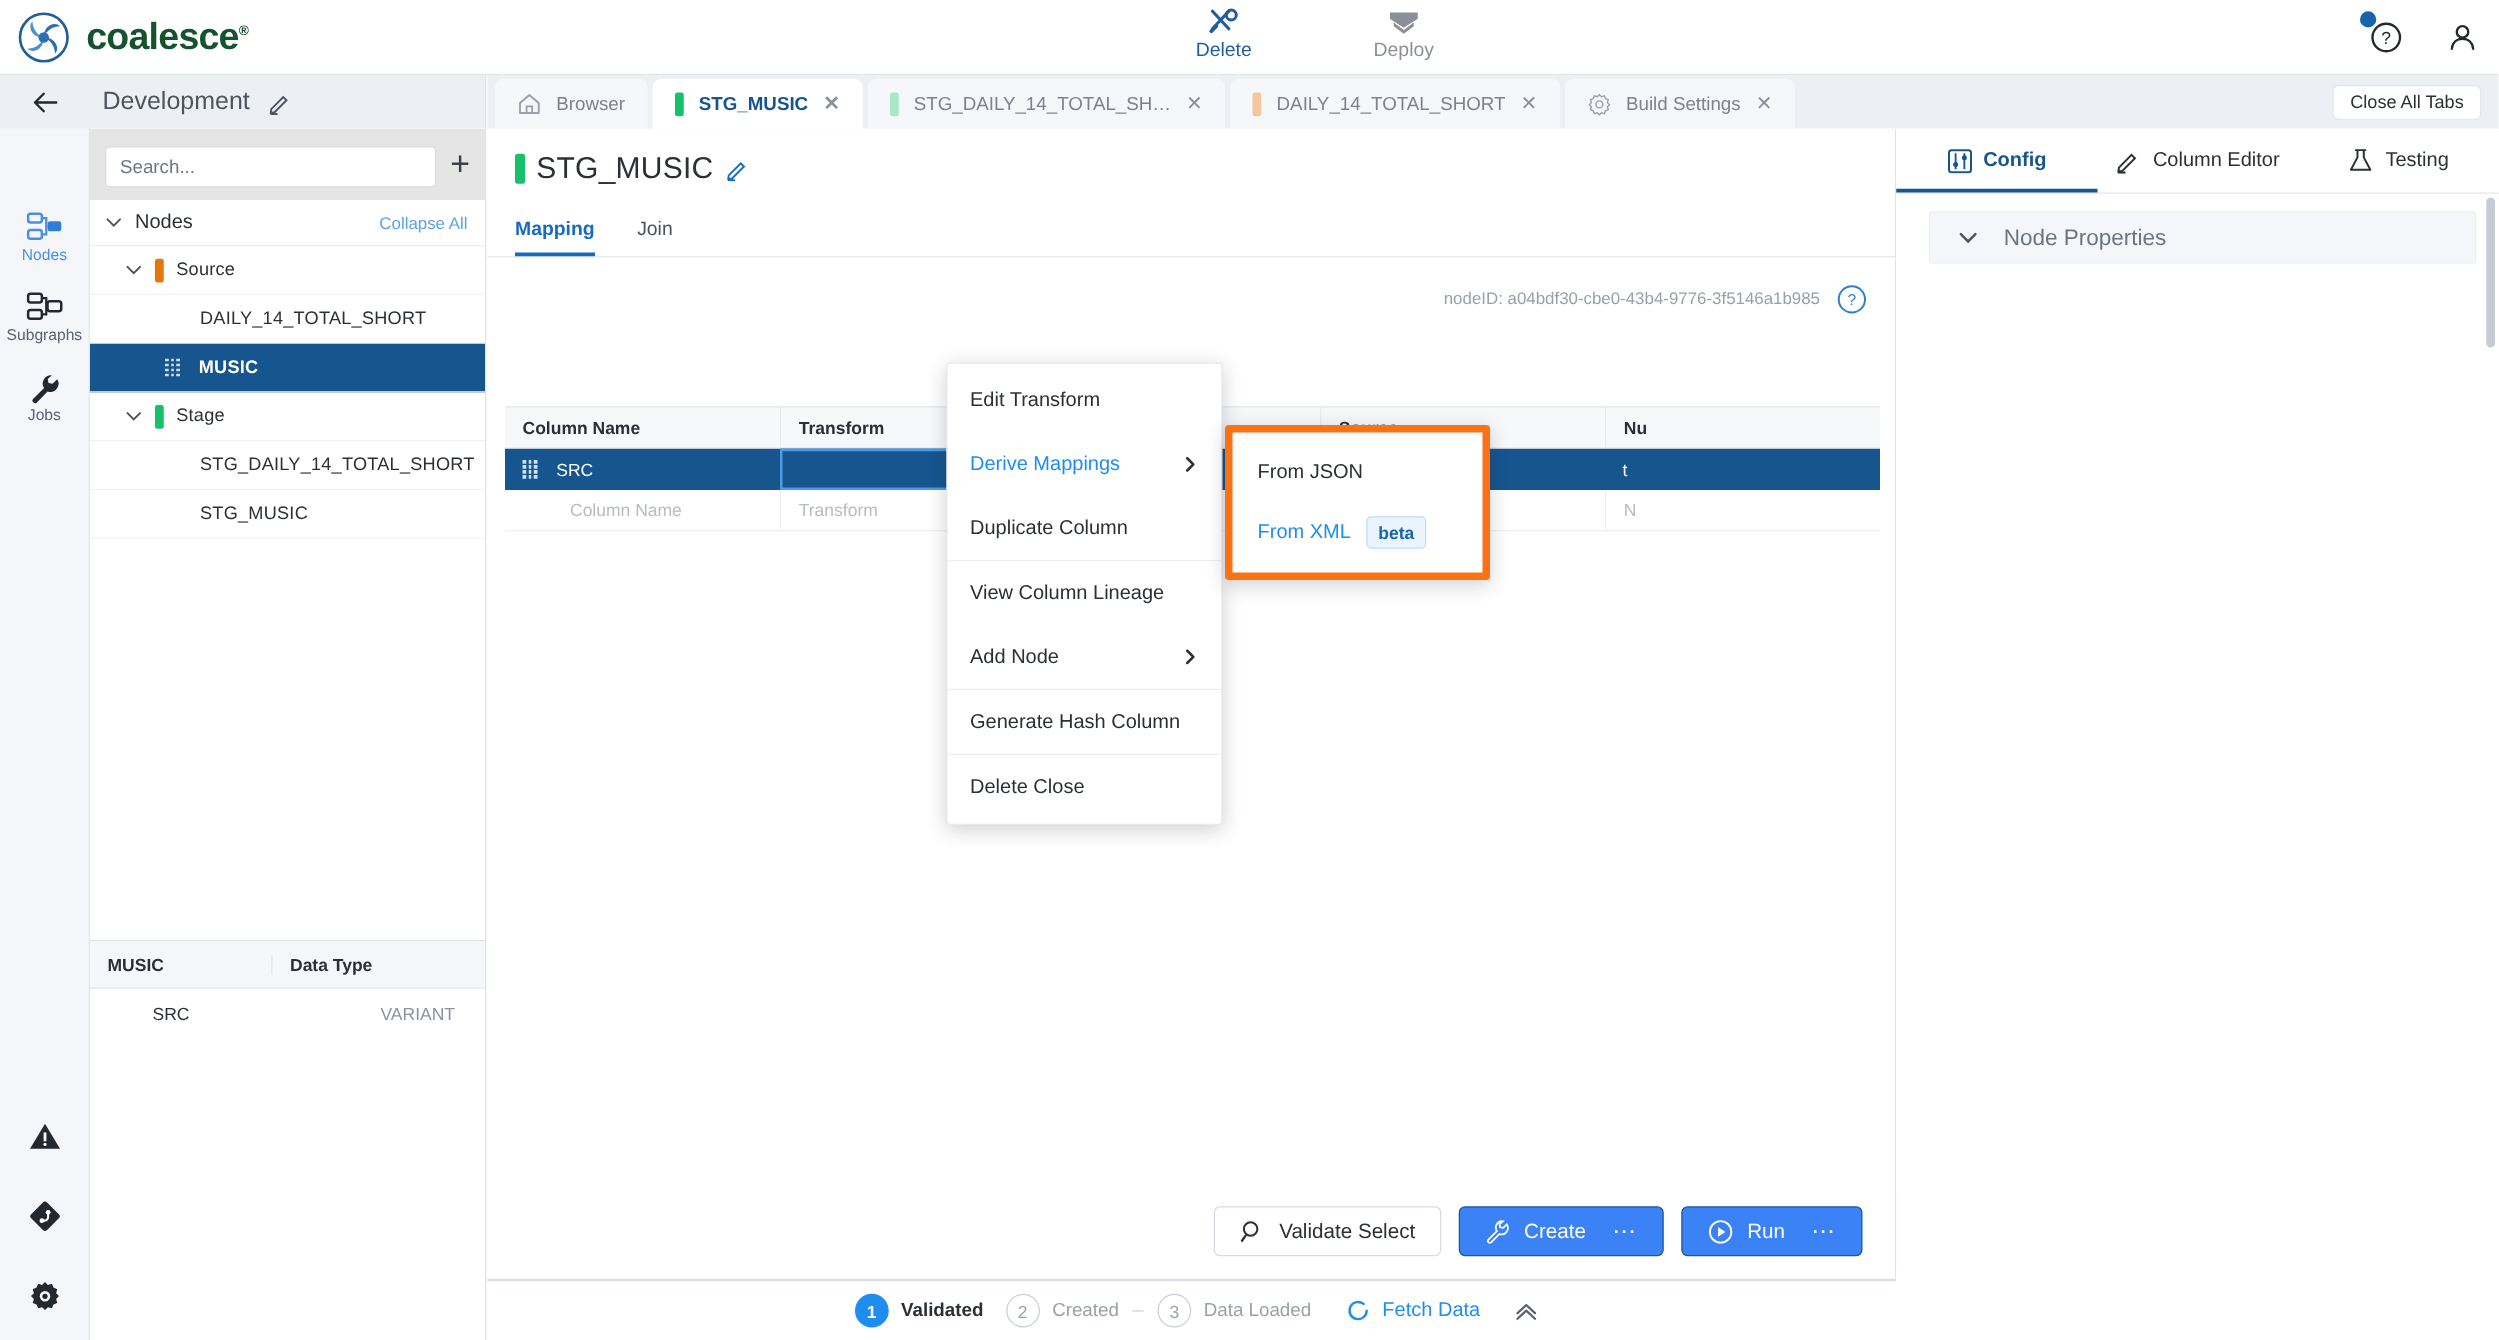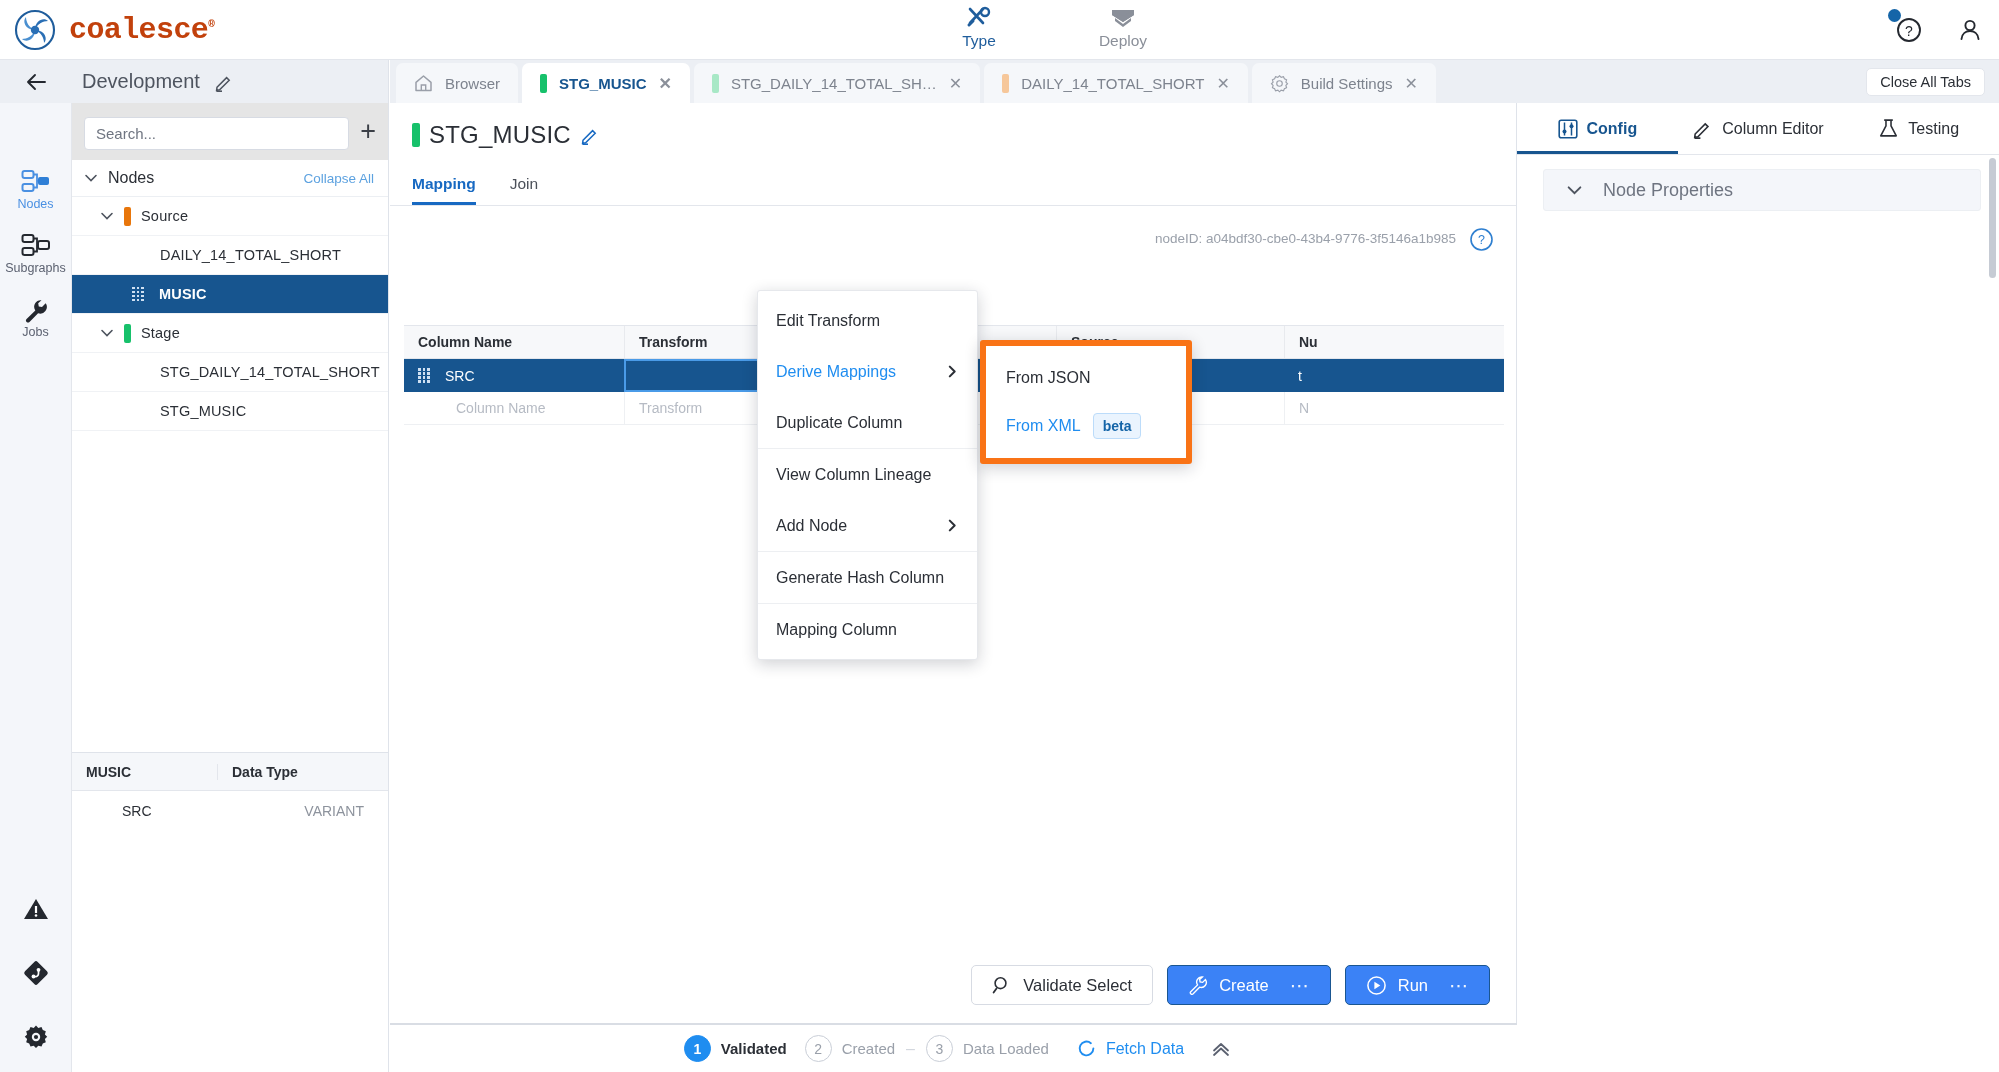--- a/index.html
+++ b/index.html
@@ -14,22 +14,22 @@
 
   
   .topbar {
     position: absolute; top: 0; left: 0; width: 1999px; height: 60px;
     background: #ffffff; border-bottom: 1px solid #e3e6ec;
     display: flex; align-items: center;
   }
   .brand { display: flex; align-items: center; gap: 13px; padding-left: 14px; }
   .brand-logo { width: 42px; height: 42px; }
   .brand-word {
-    font-size: 30px; font-weight: 700; color: #c2410c; letter-spacing: -0.6px;
-    position: relative; font-family: Liberation Mono, monospace;
+    font-size: 30px; font-weight: 700; color: #14532d; letter-spacing: -0.6px;
+    position: relative; font-family: Liberation Sans, sans-serif;
   }
   .brand-word sup { font-size: 11px; vertical-align: super; }
 
   .topnav {
     position: absolute; left: 940px; top: 0; height: 60px;
     display: flex; gap: 66px; align-items: flex-start; padding-top: 5px;
   }
   .topnav-item {
     display: flex; flex-direction: column; align-items: center; gap: 1px;
     cursor: pointer; width: 78px;
@@ -344,21 +344,21 @@
 
     <div class="topnav">
       <div class="topnav-item active">
         <span class="topnav-icon">
           <svg width="26" height="24" viewBox="0 0 26 24">
             <path d="M4 3 L17 17 M17 3 L4 17" stroke="#1f5d9c" stroke-width="2.6" fill="none" stroke-linecap="round"></path>
             <circle cx="19" cy="6" r="4" fill="none" stroke="#1f5d9c" stroke-width="2.4"></circle>
             <path d="M3 19 L7 15" stroke="#1f5d9c" stroke-width="3" stroke-linecap="round"></path>
           </svg>
         </span>
-        <span class="tn-label">Type</span>
+        <span class="tn-label">Delete</span>
       </div>
       <div class="topnav-item">
         <span class="topnav-icon">
           <svg width="28" height="24" viewBox="0 0 28 24">
             <path d="M3 4 L3 9 L14 16 L25 9 L25 4 L20 4 M8 4 L3 4" fill="#8a8f99"></path>
             <path d="M14 10 L25 4 L25 9 L14 16 L3 9 L3 4 Z" fill="#8a8f99"></path>
             <path d="M6 12 L14 18 L22 12 L22 15 L14 21 L6 15 Z" fill="#8a8f99"></path>
           </svg>
         </span>
         <span class="tn-label">Deploy</span>
@@ -801,21 +801,21 @@
             <path d="M3.5 1.5 L8 6 L3.5 10.5" stroke="#2b2f36" stroke-width="1.9" fill="none" stroke-linecap="round" stroke-linejoin="round"></path>
           </svg>
       </span>
     </div>
     <div class="ctxsep"></div>
     <div class="ctxitem">
       <span>Generate Hash Column</span>
     </div>
     <div class="ctxsep"></div>
     <div class="ctxitem">
-      <span>Mapping Column</span>
+      <span>Delete Close</span>
     </div>
   </div>
 
   <div class="submenu">
     <div class="subitem">
       <span>From JSON</span>
     </div>
     <div class="subitem link">
       <span>From XML</span>
       <span class="beta-badge">beta</span>

